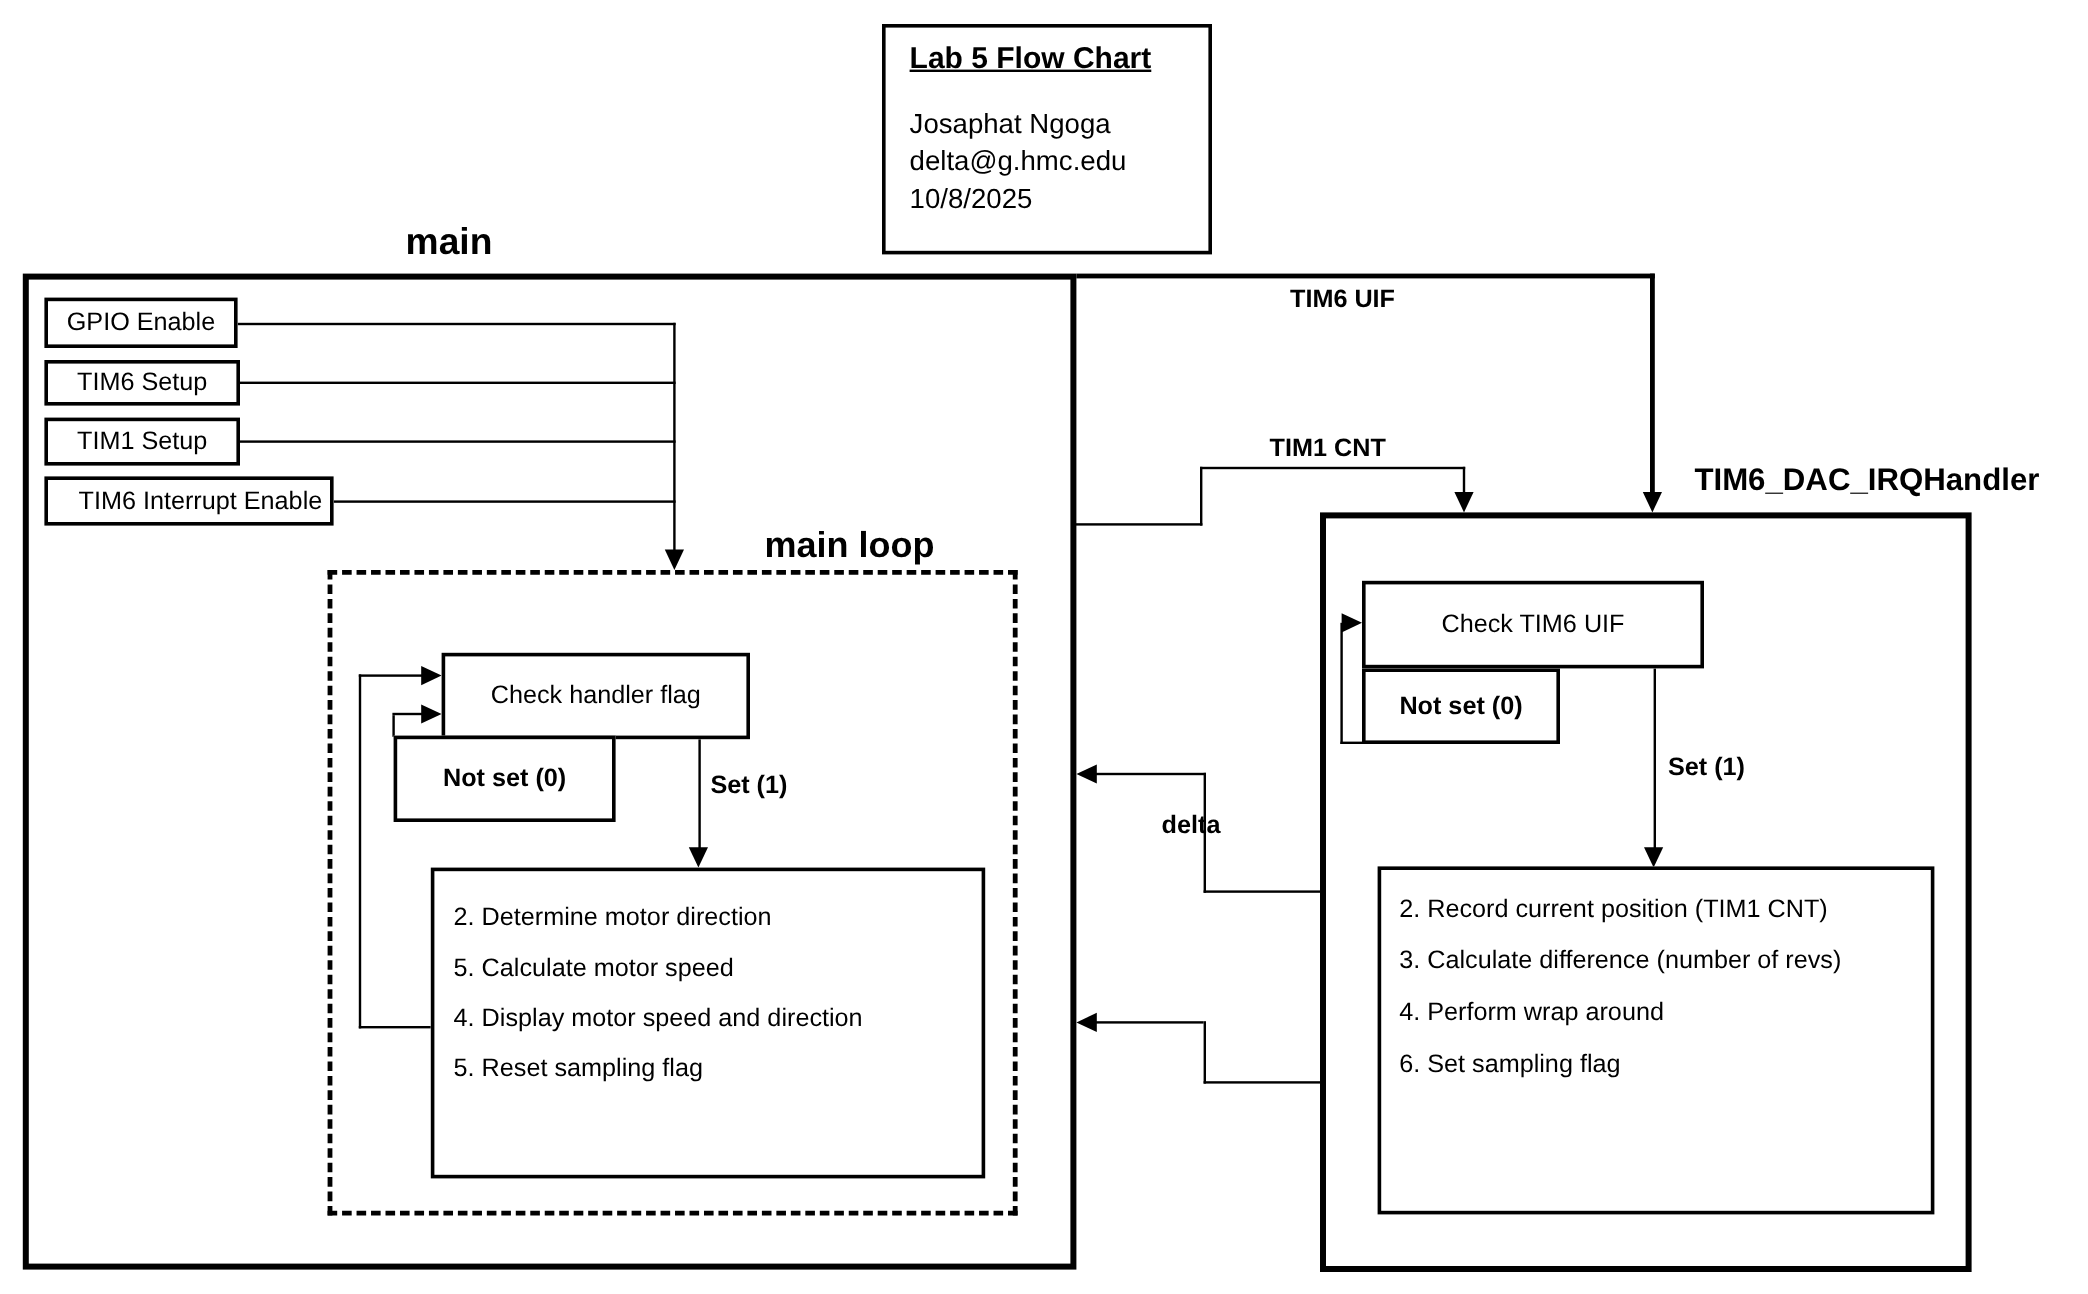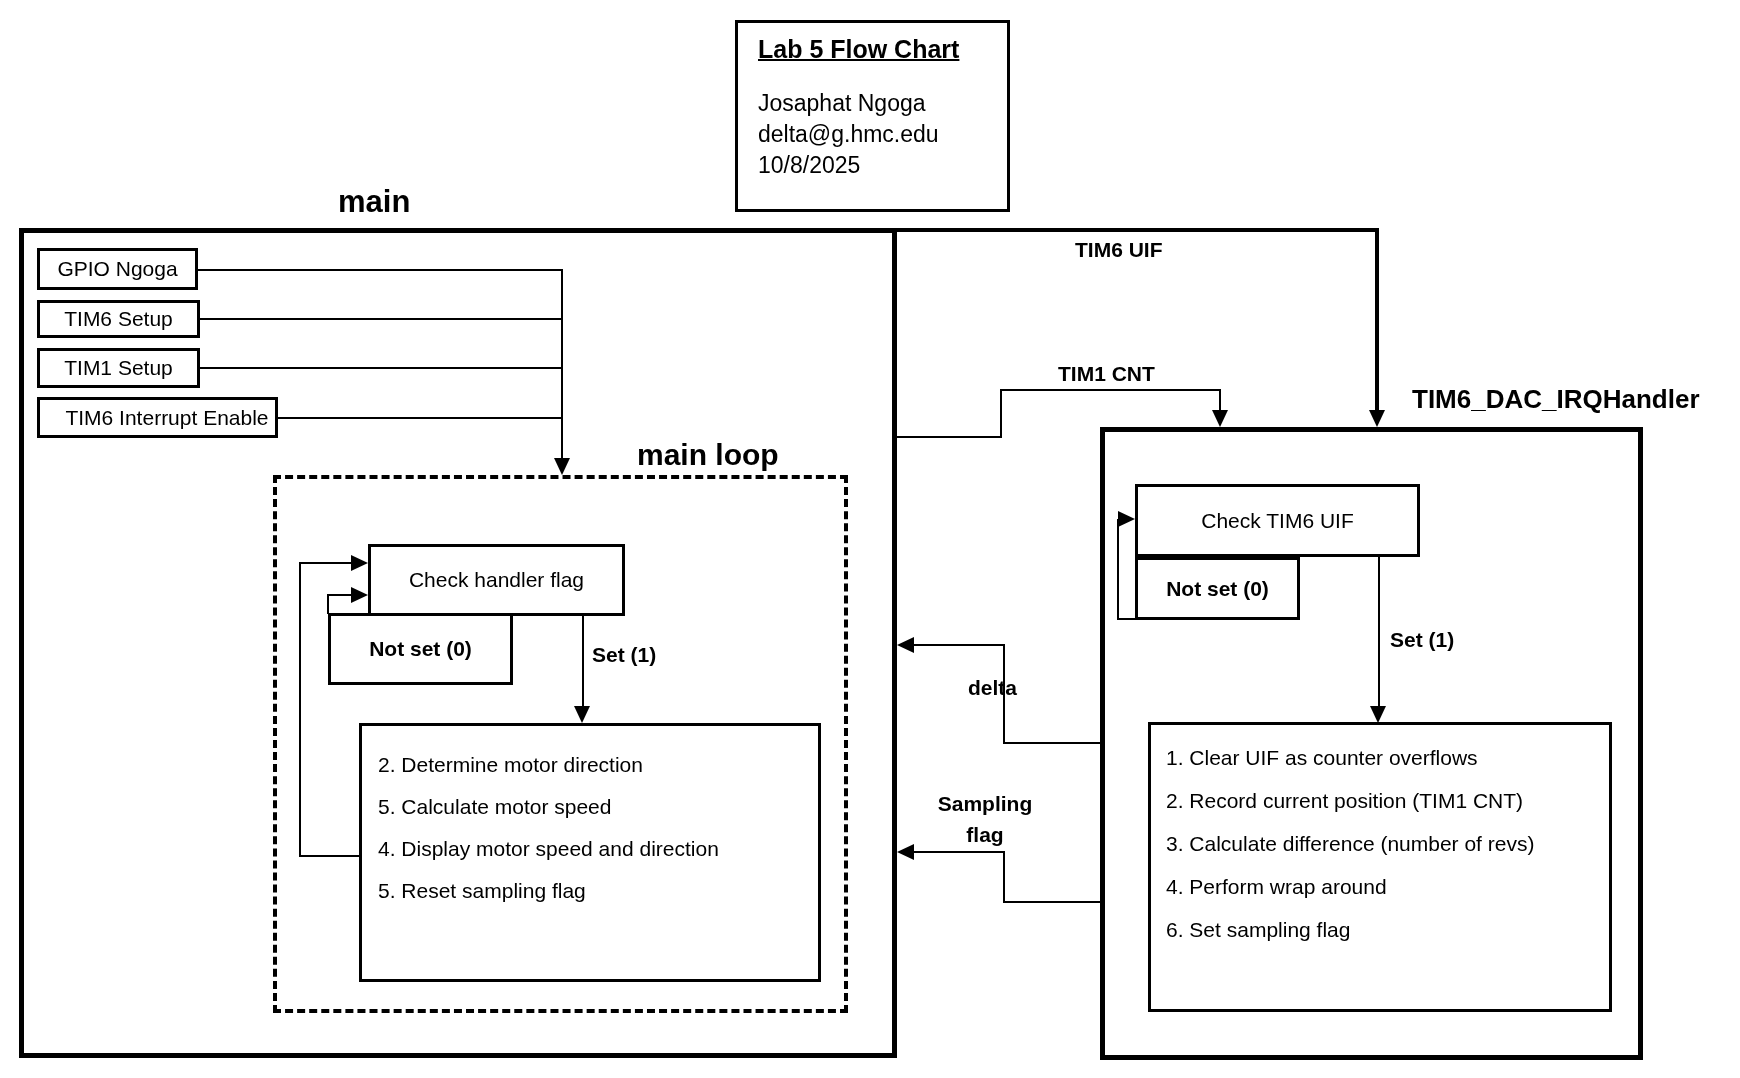--- a/index.html
+++ b/index.html
@@ -167,50 +167,45 @@
   <div class="ln" id="l-s-hl"></div>
   <div class="ar ar-l" id="a-samp"></div>
 
   <div class="bx" id="title-box">
     <h1>Lab 5 Flow Chart</h1>
     <p>Josaphat Ngoga</p>
     <p>delta@g.hmc.edu</p>
     <p>10/8/2025</p>
   </div>
 
-  <div class="bx" id="b-gpio">GPIO Ngoga</div>
+  <div class="bx" id="b-gpio">GPIO Enable</div>
   <div class="bx" id="b-tim6">TIM6 Setup</div>
   <div class="bx" id="b-tim1">TIM1 Setup</div>
   <div class="bx" id="b-tim6ie">TIM6 Interrupt Enable</div>
 
   <div class="bx" id="b-checkflag">Check handler flag</div>
   <div class="bx" id="b-notset-l">Not set (0)</div>
   <div class="bx" id="b-mainsteps">
     <div>2. Determine motor direction</div>
     <div>5. Calculate motor speed</div>
     <div>4. Display motor speed and direction</div>
     <div>5. Reset sampling flag</div>
   </div>
 
   <div class="bx" id="b-checkuif">Check TIM6 UIF</div>
   <div class="bx" id="b-notset-r">Not set (0)</div>
   <div class="bx" id="b-irqsteps">
-    <div>1. Clear UIF as counter overflows</div>
     <div>2. Record current position (TIM1 CNT)</div>
     <div>3. Calculate difference (number of revs)</div>
     <div>4. Perform wrap around</div>
     <div>6. Set sampling flag</div>
   </div>
 
   <div class="lbl" id="t-main">main</div>
   <div class="lbl" id="t-mainloop">main loop</div>
   <div class="lbl" id="t-irq">TIM6_DAC_IRQHandler</div>
   <div class="lbl" id="t-tim6uif">TIM6 UIF</div>
   <div class="lbl" id="t-tim1cnt">TIM1 CNT</div>
   <div class="lbl" id="t-delta">delta</div>
   <div class="lbl" id="t-set-l">Set (1)</div>
   <div class="lbl" id="t-set-r">Set (1)</div>
-  <div class="lbl" id="t-sampling">
-    <span style="display:block">Sampling</span>
-    <span style="display:block">flag</span>
-  </div>
 
 </div>
 
 </body></html>

